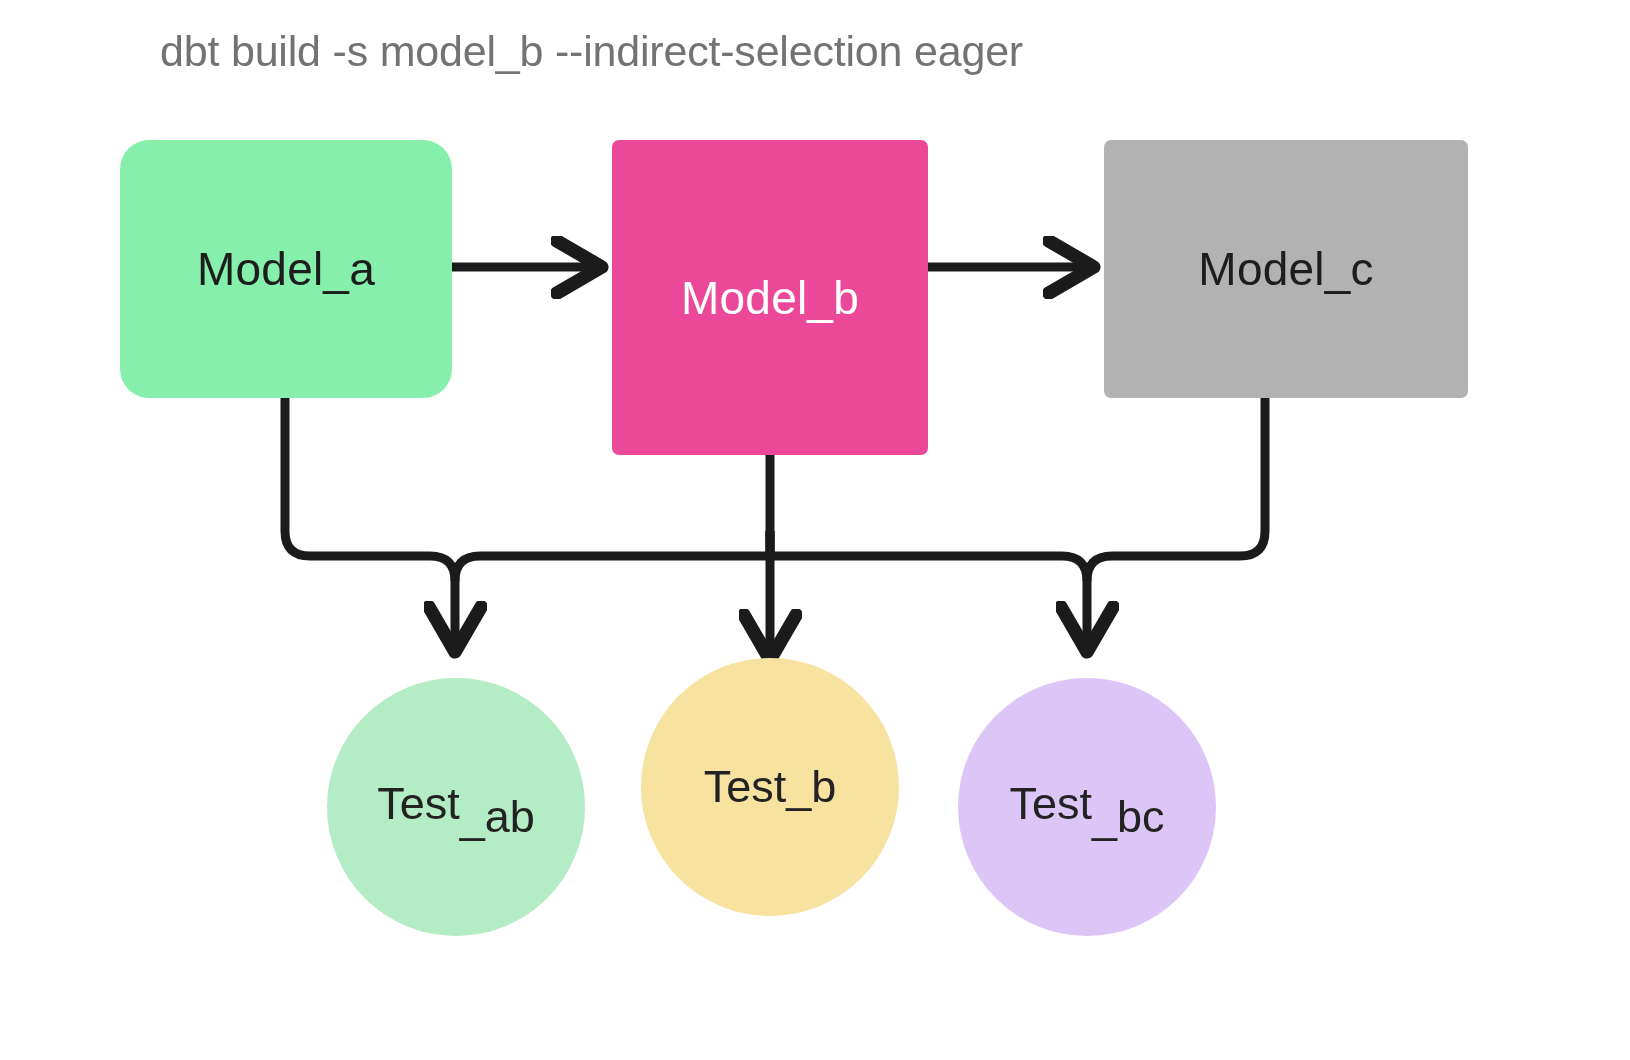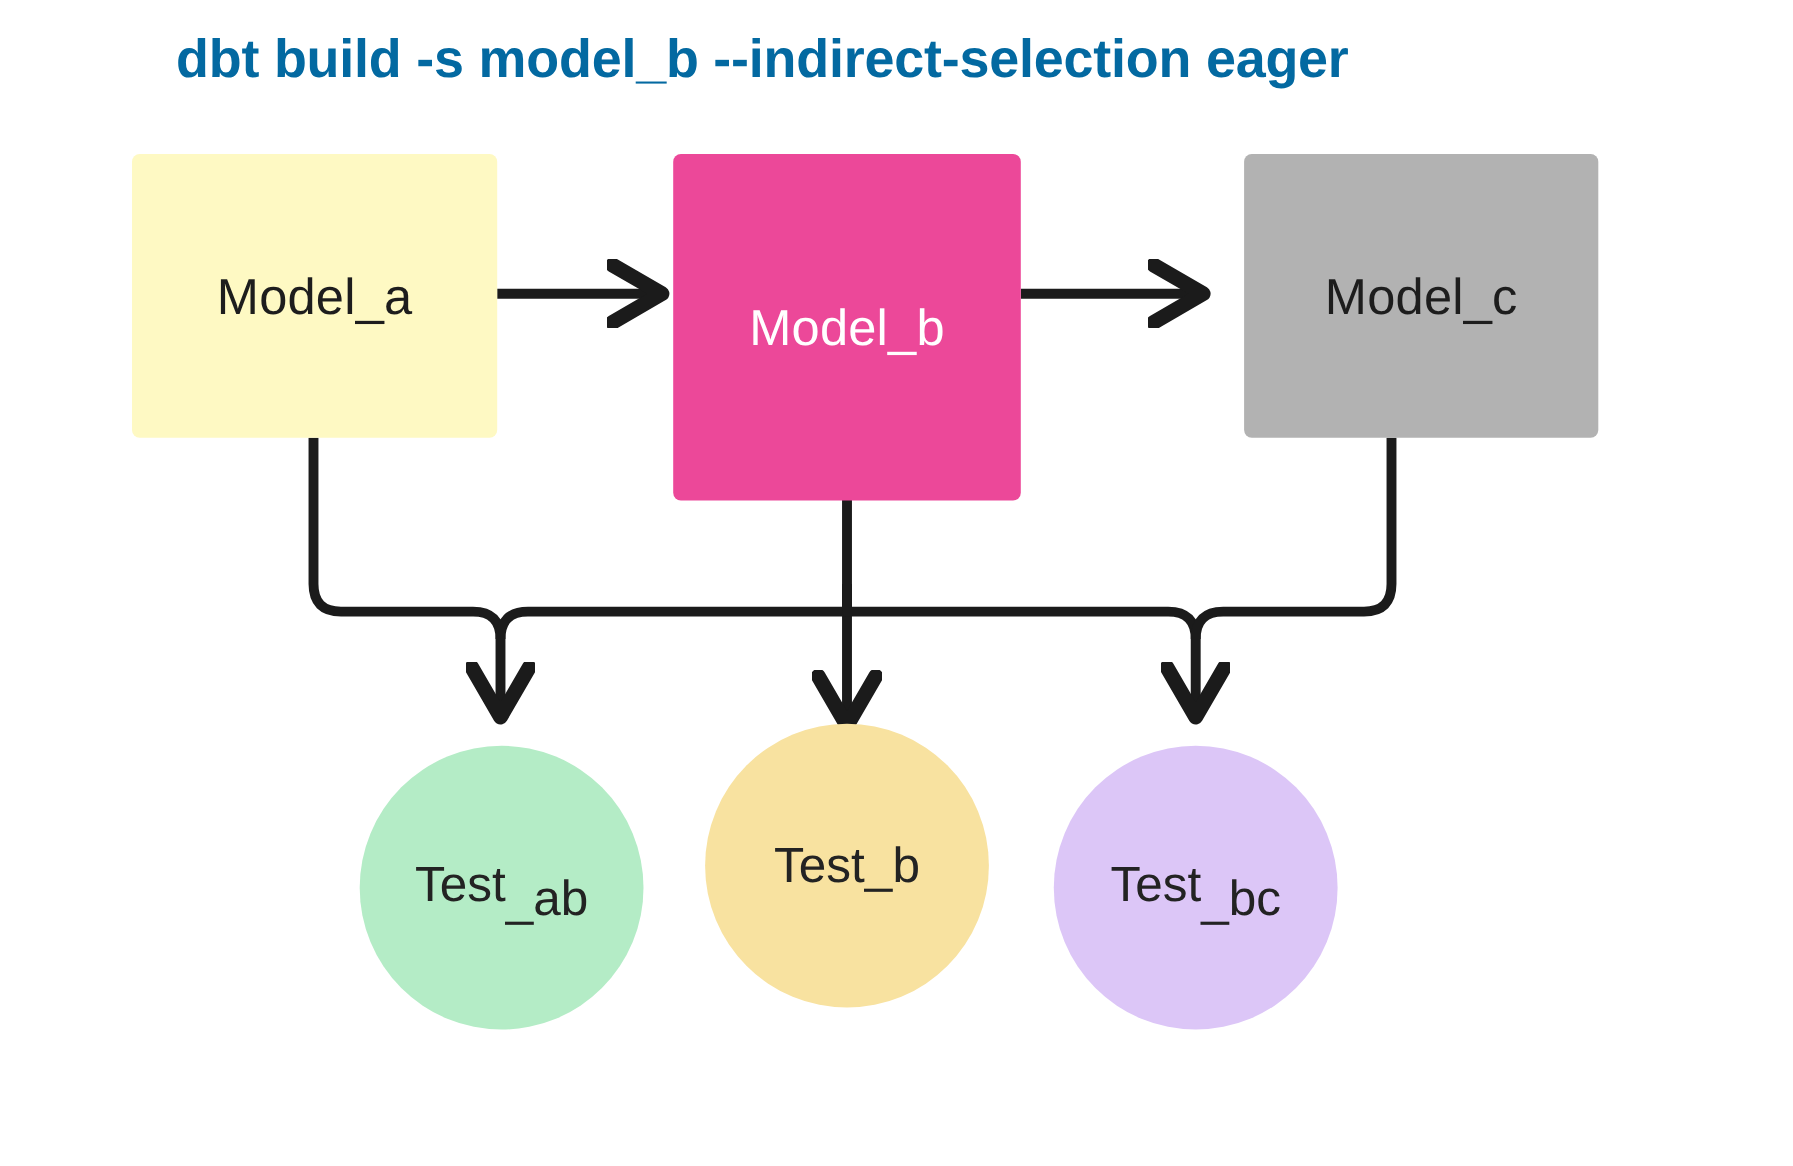--- a/index.html
+++ b/index.html
@@ -25,47 +25,46 @@
     left: 0;
     top: 0;
     width: 1630px;
     height: 1060px;
     pointer-events: none;
   }
   .diagram-title {
     position: absolute;
     left: 160px;
     top: 28px;
-    font-size: 49px;
+    font-size: 43px;
     line-height: 1.1;
-    color: #0369a1;
+    color: #737373;
     letter-spacing: -0.2px;
     white-space: nowrap;
-    font-weight: bold;
   }
   .node-box {
     position: absolute;
     border-radius: 7px;
     display: flex;
     align-items: center;
     justify-content: center;
     font-size: 46px;
     letter-spacing: 0.2px;
   }
   .node-box.model-a {
     left: 120px; top: 140px; width: 332px; height: 258px;
-    background: #fef9c3; color: #1d1d1d;
+    background: #86efac; color: #1d1d1d; border-radius: 29px;
   }
   .node-box.model-b {
     left: 612px; top: 140px; width: 316px; height: 315px;
     background: #ec4899; color: #ffffff;
   }
   .node-box.model-c {
-    left: 1104px; top: 140px; width: 322px; height: 258px;
-    background: #b2b2b2; color: #1d1d1d; margin-left: 27px;
+    left: 1104px; top: 140px; width: 364px; height: 258px;
+    background: #b2b2b2; color: #1d1d1d;
   }
   .node-circle {
     position: absolute;
     border-radius: 50%;
     display: flex;
     align-items: center;
     justify-content: center;
     font-size: 45px;
     color: #232323;
     text-align: center;

